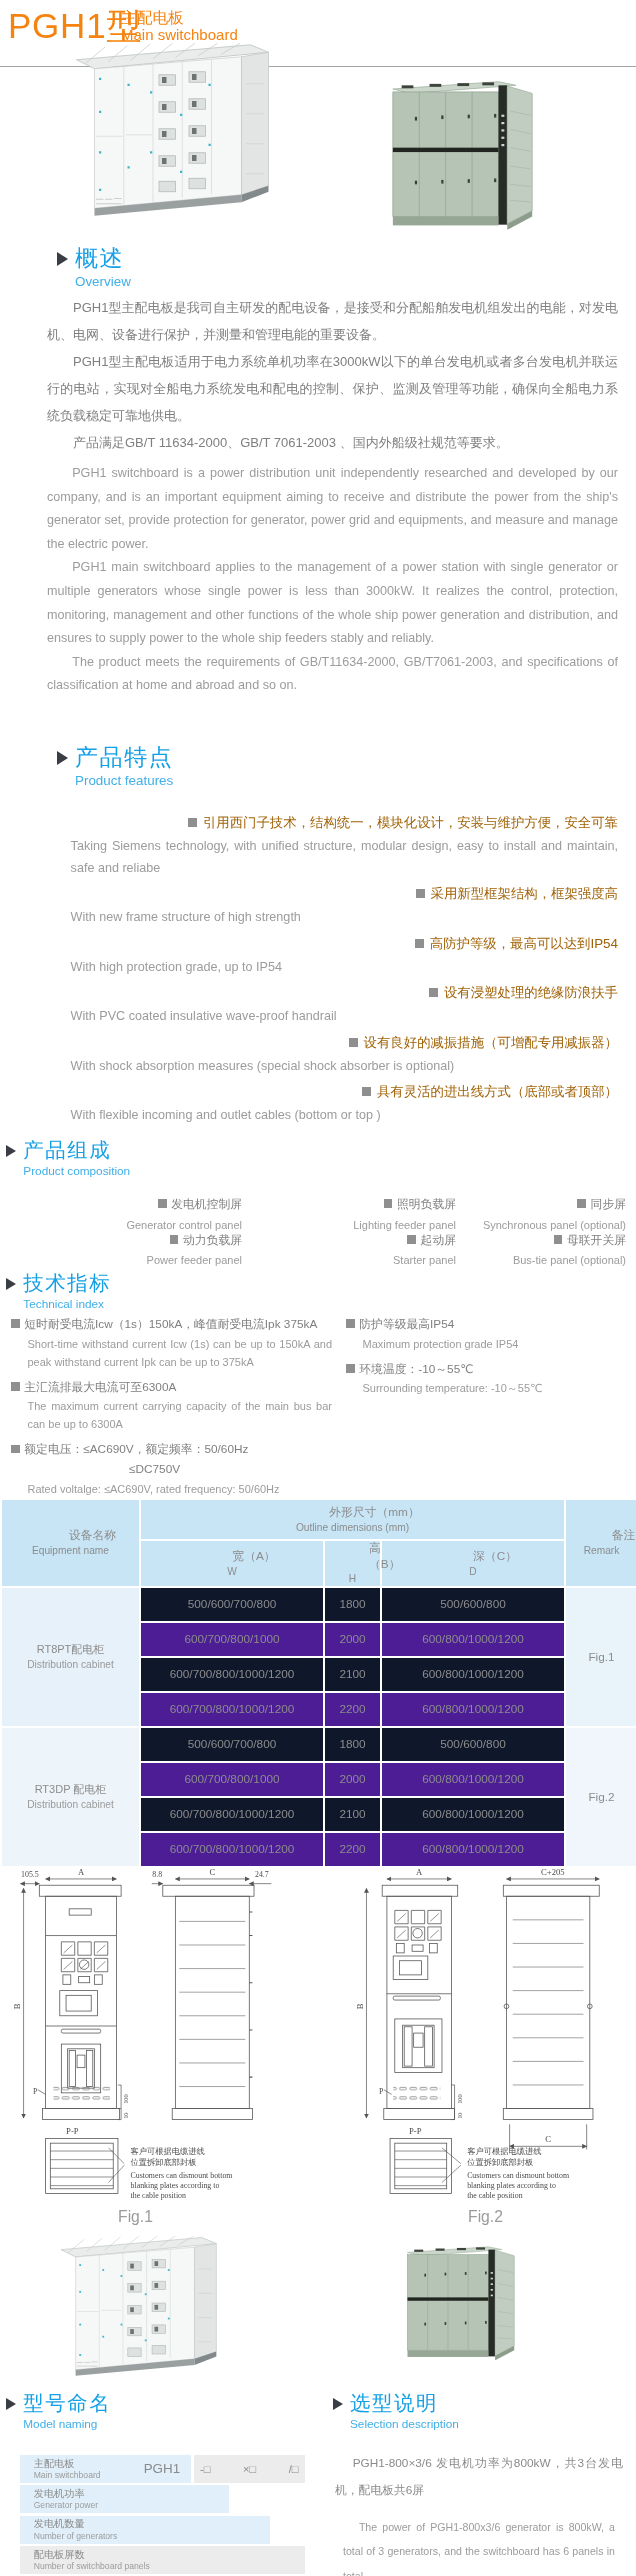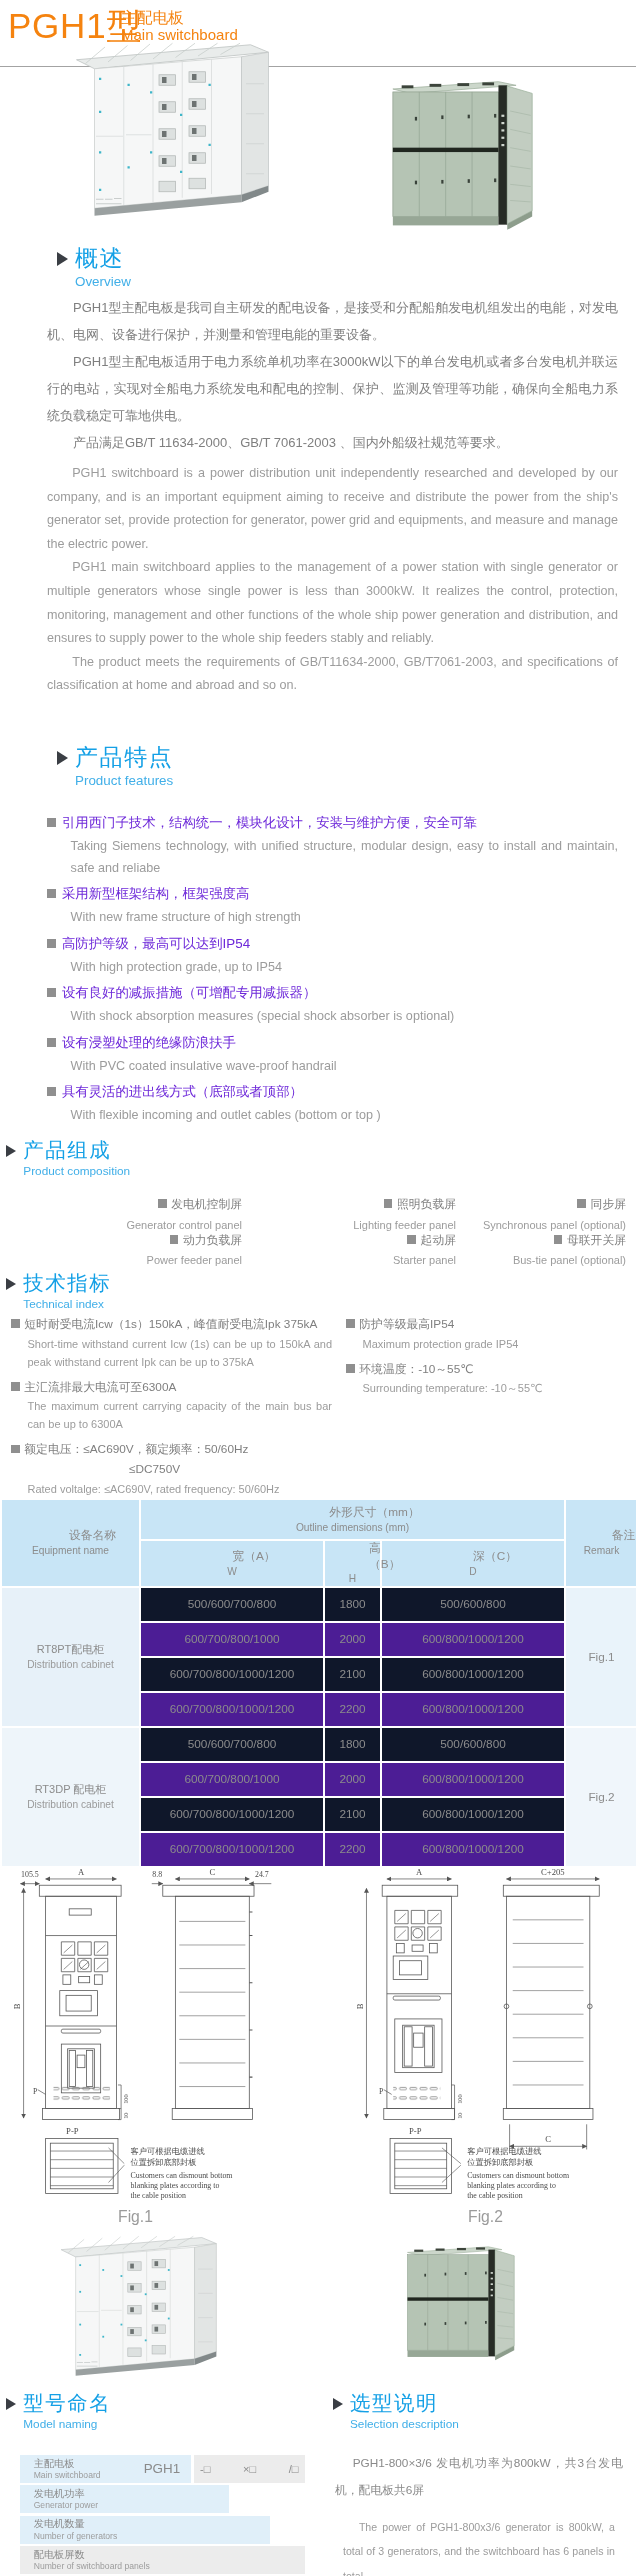--- a/index.html
+++ b/index.html
@@ -20,21 +20,21 @@
   .sh-en{font-size:13.4px;color:#41afe8;margin-top:1.6px;}
   .sec-head.small .sh-cn{font-size:20.4px;line-height:23.6px;}
   .sec-head.small .sh-en{font-size:11.8px;}
   
   .cn-par{font-size:13px;line-height:27px;color:#7f7f7f;text-align:justify;}
   .cn-par p{margin:0;text-indent:2em;}
   .en-par{font-size:12.6px;line-height:23.6px;color:#9c9c9c;text-align:justify;}
   .en-par p{margin:0;text-indent:2em;}
   
   .feat{margin-bottom:3.9px;}
-  .feat .cn{font-size:13.4px;line-height:23.6px;color:#6d28d9;}
+  .feat .cn{font-size:13.4px;line-height:23.6px;color:#a16207;text-align:right;}
   .feat .en{font-size:12.6px;line-height:22px;color:#9c9c9c;padding-left:23.6px;text-align:justify;}
   .sq{display:inline-block;width:9.4px;height:9.4px;background:#8f8f8f;margin-right:5.5px;}
   
   .comp-grid{display:grid;grid-template-columns:214px 214px auto;text-align:right;}
   .comp-item .cn{font-size:11.8px;color:#7f7f7f;line-height:19px;}
   .comp-item .en{font-size:11px;color:#9c9c9c;padding-left:17.3px;margin-top:4.7px;}
   .comp-item .sq{width:8.6px;height:8.6px;margin-right:4.7px;}
   
   .tech-item{margin-bottom:7px;}
   .tech-item .cn{font-size:11.8px;color:#7f7f7f;line-height:19.7px;}
@@ -211,26 +211,26 @@
     </div>
     <div class="feat">
       <div class="cn"><span class="sq"></span><span>采用新型框架结构，框架强度高</span></div>
       <div class="en">With new frame structure of high strength</div>
     </div>
     <div class="feat">
       <div class="cn"><span class="sq"></span><span>高防护等级，最高可以达到IP54</span></div>
       <div class="en">With high protection grade, up to IP54</div>
     </div>
     <div class="feat">
+      <div class="cn"><span class="sq"></span><span>设有浸塑处理的绝缘防浪扶手</span></div>
+      <div class="en">With PVC coated insulative wave-proof handrail</div>
+    </div>
+    <div class="feat">
       <div class="cn"><span class="sq"></span><span>设有良好的减振措施（可增配专用减振器）</span></div>
       <div class="en">With shock absorption measures (special shock absorber is optional)</div>
-    </div>
-    <div class="feat">
-      <div class="cn"><span class="sq"></span><span>设有浸塑处理的绝缘防浪扶手</span></div>
-      <div class="en">With PVC coated insulative wave-proof handrail</div>
     </div>
     <div class="feat">
       <div class="cn"><span class="sq"></span><span>具有灵活的进出线方式（底部或者顶部）</span></div>
       <div class="en">With flexible incoming and outlet cables (bottom or top )</div>
     </div>
   </div>
 
   <div class="sec-head small" style="left:6.3px;top:1139px">
     <span class="tri"></span>
     <div>

